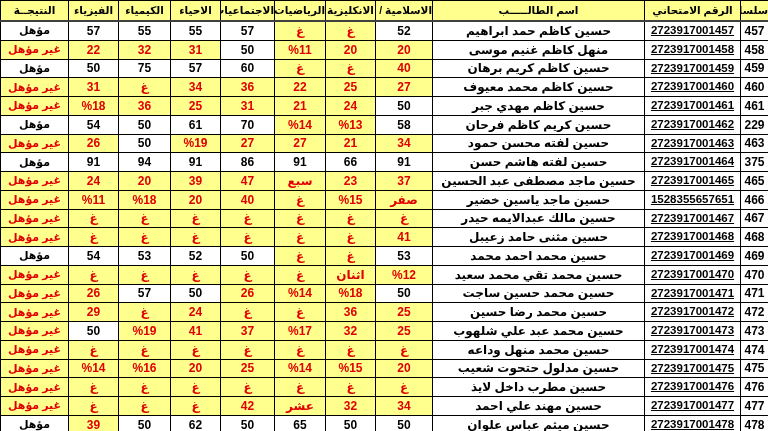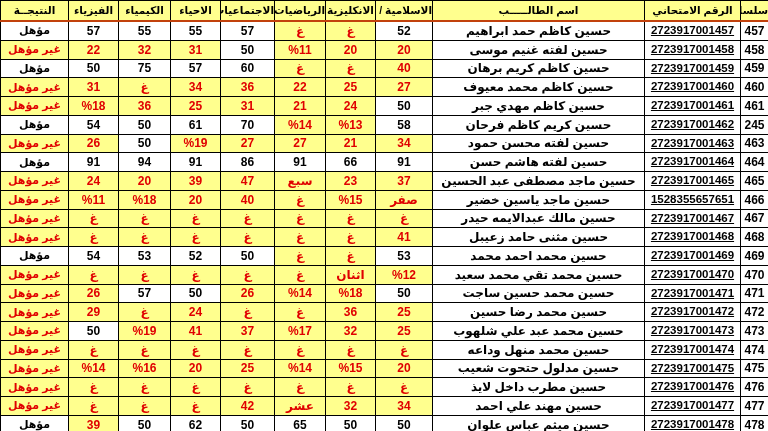--- a/index.html
+++ b/index.html
@@ -15,21 +15,21 @@
   th,td{
     border:1.5px solid #000;
     padding:0;margin:0;
     text-align:center;vertical-align:middle;
     overflow:hidden;white-space:nowrap;
     font-weight:bold;line-height:1;
   }
   thead th{
     background:#ffff8e;color:#000;
     height:19px;font-size:10.5px;
-    border-bottom:2px solid #c2410c;
+    border-bottom:2px solid #404040;
   }
   tbody td{height:17.75px;font-size:12px;}
   .plain{background:#fff;color:#000;}
   .pass{background:#fff;color:#000;}
   .fail{background:#ffff8e;color:#e00000;}
   .exam-cell{font-size:11.5px;text-decoration:underline;}
   .name-cell{font-size:12px;}
   .result-cell{font-size:11px;margin-left:40px;}
 </style>
 </head>
@@ -74,21 +74,21 @@
         <td class="fail" dir="ltr">غ</td>
         <td class="pass" dir="ltr">57</td>
         <td class="pass" dir="ltr">55</td>
         <td class="pass" dir="ltr">55</td>
         <td class="pass" dir="ltr">57</td>
         <td class="pass result-cell" dir="rtl">مؤهل</td>
       </tr>
       <tr>
         <td class="plain" dir="ltr">458</td>
         <td class="plain exam-cell" dir="ltr">2723917001458</td>
-        <td class="plain name-cell" dir="rtl">حسين لفته غنيم موسى</td>
+        <td class="plain name-cell" dir="rtl">منهل كاظم غنيم موسى</td>
         <td class="fail" dir="ltr">20</td>
         <td class="fail" dir="ltr">20</td>
         <td class="fail" dir="ltr">%11</td>
         <td class="pass" dir="ltr">50</td>
         <td class="fail" dir="ltr">31</td>
         <td class="fail" dir="ltr">32</td>
         <td class="fail" dir="ltr">22</td>
         <td class="fail result-cell" dir="rtl">غير مؤهل</td>
       </tr>
       <tr>
@@ -124,21 +124,21 @@
         <td class="pass" dir="ltr">50</td>
         <td class="fail" dir="ltr">24</td>
         <td class="fail" dir="ltr">21</td>
         <td class="fail" dir="ltr">31</td>
         <td class="fail" dir="ltr">25</td>
         <td class="fail" dir="ltr">36</td>
         <td class="fail" dir="ltr">%18</td>
         <td class="fail result-cell" dir="rtl">غير مؤهل</td>
       </tr>
       <tr>
-        <td class="plain" dir="ltr">245</td>
+        <td class="plain" dir="ltr">229</td>
         <td class="plain exam-cell" dir="ltr">2723917001462</td>
         <td class="plain name-cell" dir="rtl">حسين كريم كاظم فرحان</td>
         <td class="pass" dir="ltr">58</td>
         <td class="fail" dir="ltr">%13</td>
         <td class="fail" dir="ltr">%14</td>
         <td class="pass" dir="ltr">70</td>
         <td class="pass" dir="ltr">61</td>
         <td class="pass" dir="ltr">50</td>
         <td class="pass" dir="ltr">54</td>
         <td class="pass result-cell" dir="rtl">مؤهل</td>
@@ -150,21 +150,21 @@
         <td class="fail" dir="ltr">34</td>
         <td class="fail" dir="ltr">21</td>
         <td class="fail" dir="ltr">27</td>
         <td class="fail" dir="ltr">27</td>
         <td class="fail" dir="ltr">%19</td>
         <td class="pass" dir="ltr">50</td>
         <td class="fail" dir="ltr">26</td>
         <td class="fail result-cell" dir="rtl">غير مؤهل</td>
       </tr>
       <tr>
-        <td class="plain" dir="ltr">464</td>
+        <td class="plain" dir="ltr">375</td>
         <td class="plain exam-cell" dir="ltr">2723917001464</td>
         <td class="plain name-cell" dir="rtl">حسين لفته هاشم حسن</td>
         <td class="pass" dir="ltr">91</td>
         <td class="pass" dir="ltr">66</td>
         <td class="pass" dir="ltr">91</td>
         <td class="pass" dir="ltr">86</td>
         <td class="pass" dir="ltr">91</td>
         <td class="pass" dir="ltr">94</td>
         <td class="pass" dir="ltr">91</td>
         <td class="pass result-cell" dir="rtl">مؤهل</td>

